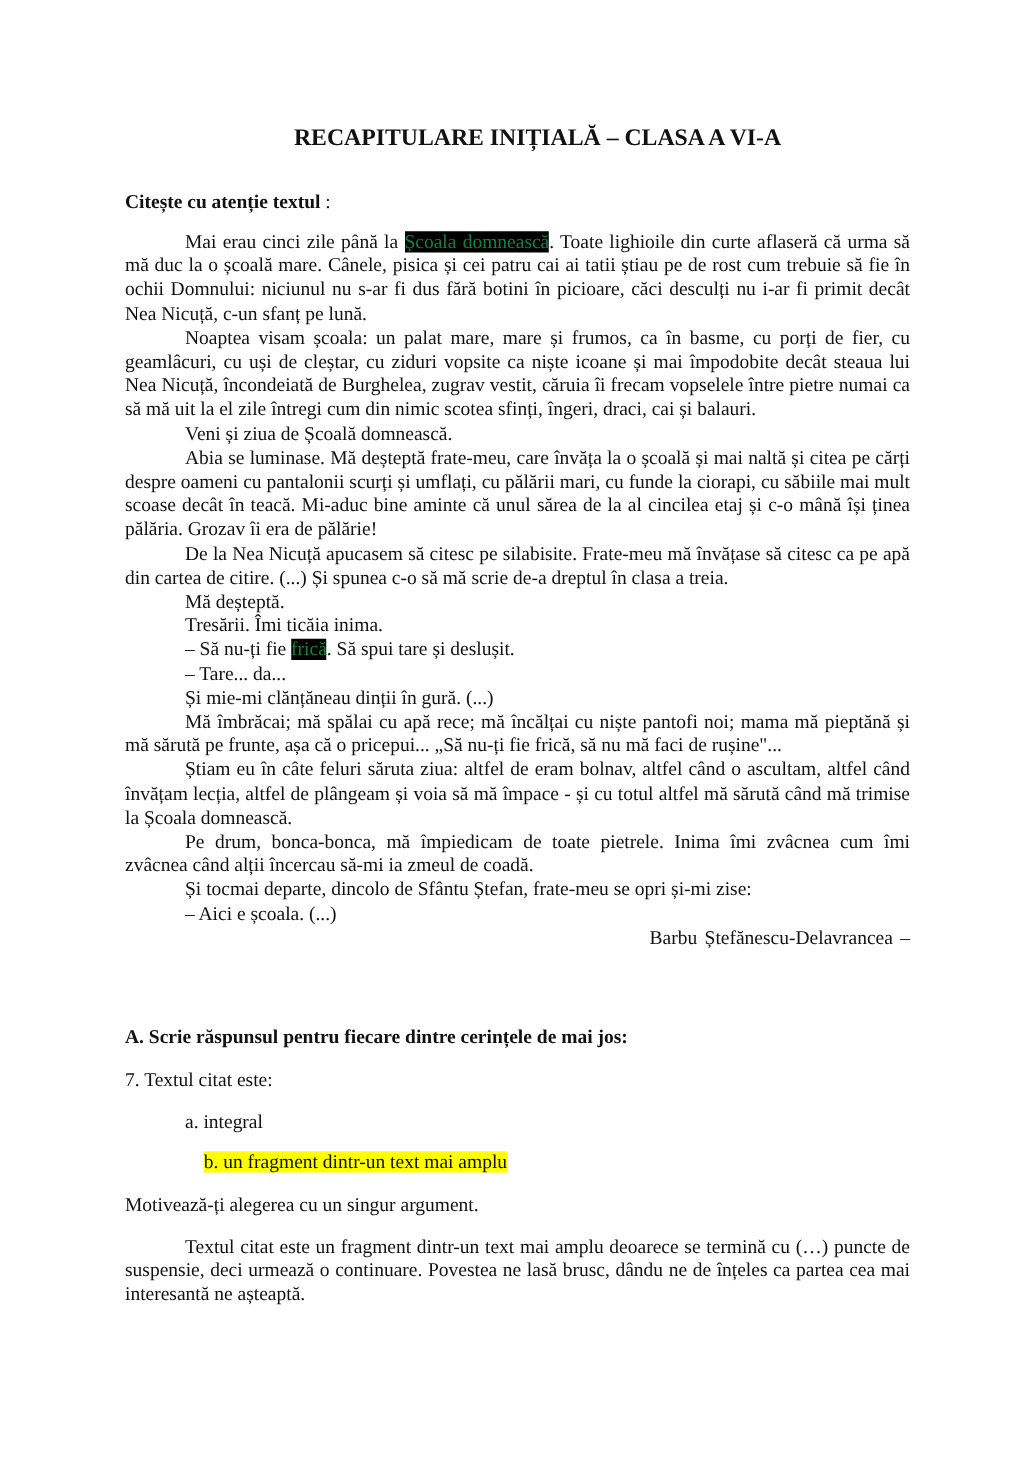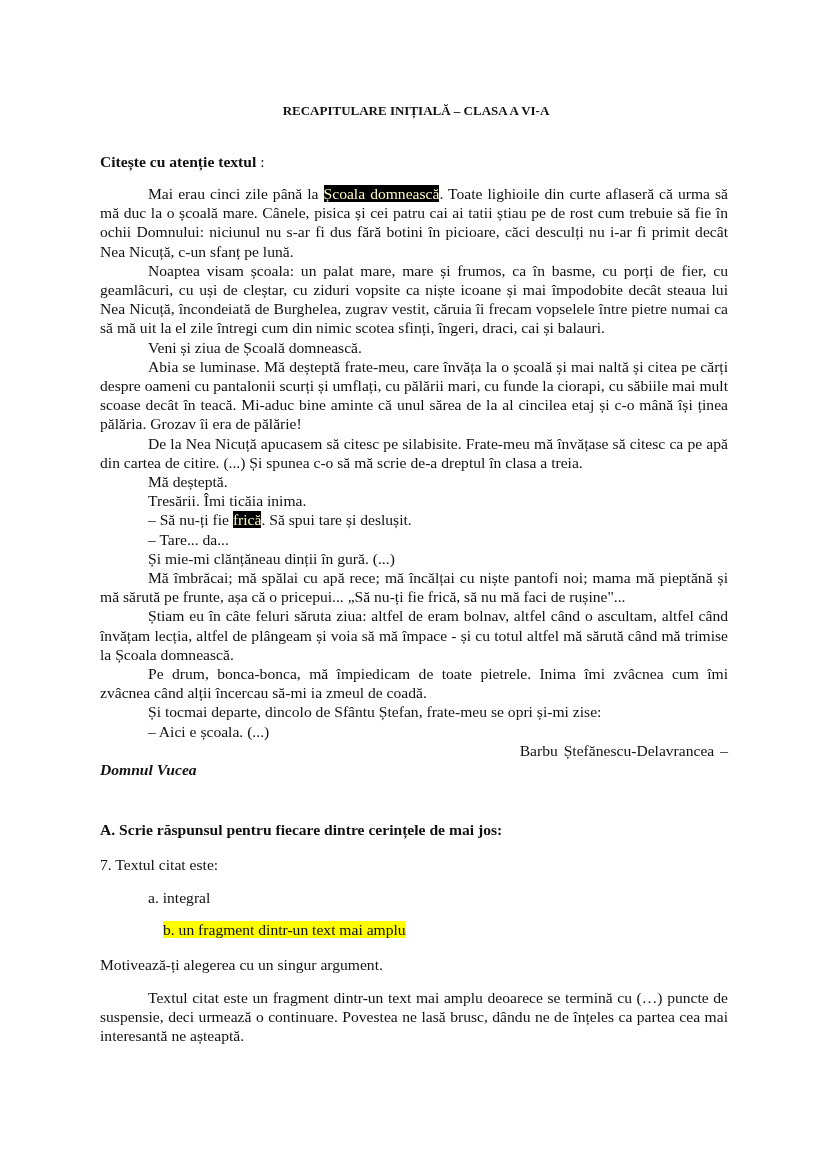--- a/index.html
+++ b/index.html
@@ -3,30 +3,30 @@
   <meta charset="utf-8">
   <style>
     html, body { margin: 0; padding: 0; background: #ffffff; }
     body { width: 828px; height: 1171px; position: relative; overflow: hidden; }
     .page {
       position: absolute; left: 100px; top: 0; width: 628px;
       font-family: "Liberation Serif", "DejaVu Serif", serif;
       font-size: 15.6px; color: #111111; line-height: 19.2px;
     }
     .title {
-      position: absolute; left: 2px; top: 101px; width: 628px; text-align: center;
-      font-weight: bold; font-size: 13px;
+      position: absolute; left: 16px; top: 101px; width: 628px; text-align: center;
+      font-weight: bold; font-size: 19px;
     }
     .instruction { position: absolute; left: 0; top: 152px; font-weight: bold; }
     .instruction .colon { font-weight: normal; }
     .text { position: absolute; left: 0; top: 184px; width: 628px; }
     .p { text-align: justify; text-align-last: left; margin: 0; }
     .ind { text-indent: 48px; }
     .line-ind { padding-left: 48px; margin: 0; }
-    .hl-black { background: #000000; color: #fef9c3; }
+    .hl-black { background: #000000; color: #15803d; }
     .hl-yellow { background: #ffff00; }
     .author-line { text-align: right; margin: 0; word-spacing: 2px; }
     .work { font-weight: bold; font-style: italic; margin: 0; }
     .sectionA { position: absolute; left: 0; top: 820px; font-weight: bold; }
     .q1 { position: absolute; left: 0; top: 855px; }
     .opt-a { position: absolute; left: 48px; top: 888px; }
     .opt-b { position: absolute; left: 48px; top: 920px; padding-left: 15px; }
     .motiv { position: absolute; left: 0; top: 955px; }
     .answer { position: absolute; left: 0; top: 988px; width: 628px; }
   </style>
@@ -54,21 +54,20 @@
       <span>– Să nu-ți fie </span><span class="hl-black">frică</span><span>. Să spui tare și deslușit.</span>
     </p>
     <p class="line-ind">– Tare... da...</p>
     <p class="line-ind">Și mie-mi clănțăneau dinții în gură. (...)</p>
     <p class="p ind">Mă îmbrăcai; mă spălai cu apă rece; mă încălțai cu niște pantofi noi; mama mă pieptănă și mă sărută pe frunte, așa că o pricepui... „Să nu-ți fie frică, să nu mă faci de rușine"...</p>
     <p class="p ind">Știam eu în câte feluri săruta ziua: altfel de eram bolnav, altfel când o ascultam, altfel când învățam lecția, altfel de plângeam și voia să mă împace - și cu totul altfel mă sărută când mă trimise la Școala domnească.</p>
     <p class="p ind">Pe drum, bonca-bonca, mă împiedicam de toate pietrele. Inima îmi zvâcnea cum îmi zvâcnea când alții încercau să-mi ia zmeul de coadă.</p>
     <p class="line-ind">Și tocmai departe, dincolo de Sfântu Ștefan, frate-meu se opri și-mi zise:</p>
     <p class="line-ind">– Aici e școala. (...)</p>
     <p class="author-line">Barbu Ștefănescu-Delavrancea –</p>
-    <p class="work">Domnul Vucea</p>
   </div>
 
   <div class="sectionA">A. Scrie răspunsul pentru fiecare dintre cerințele de mai jos:</div>
   <div class="q1">7. Textul citat este:</div>
   <div class="opt-a">a. integral</div>
   <div class="opt-b"><span class="hl-yellow">b. un fragment dintr-un text mai amplu</span></div>
   <div class="motiv">Motivează-ți alegerea cu un singur argument.</div>
   <p class="answer p ind">Textul citat este un fragment dintr-un text mai amplu deoarece se termină cu (…) puncte de suspensie, deci urmează o continuare. Povestea ne lasă brusc, dându ne de înțeles ca partea cea mai interesantă ne așteaptă.</p>
 </div>
 

